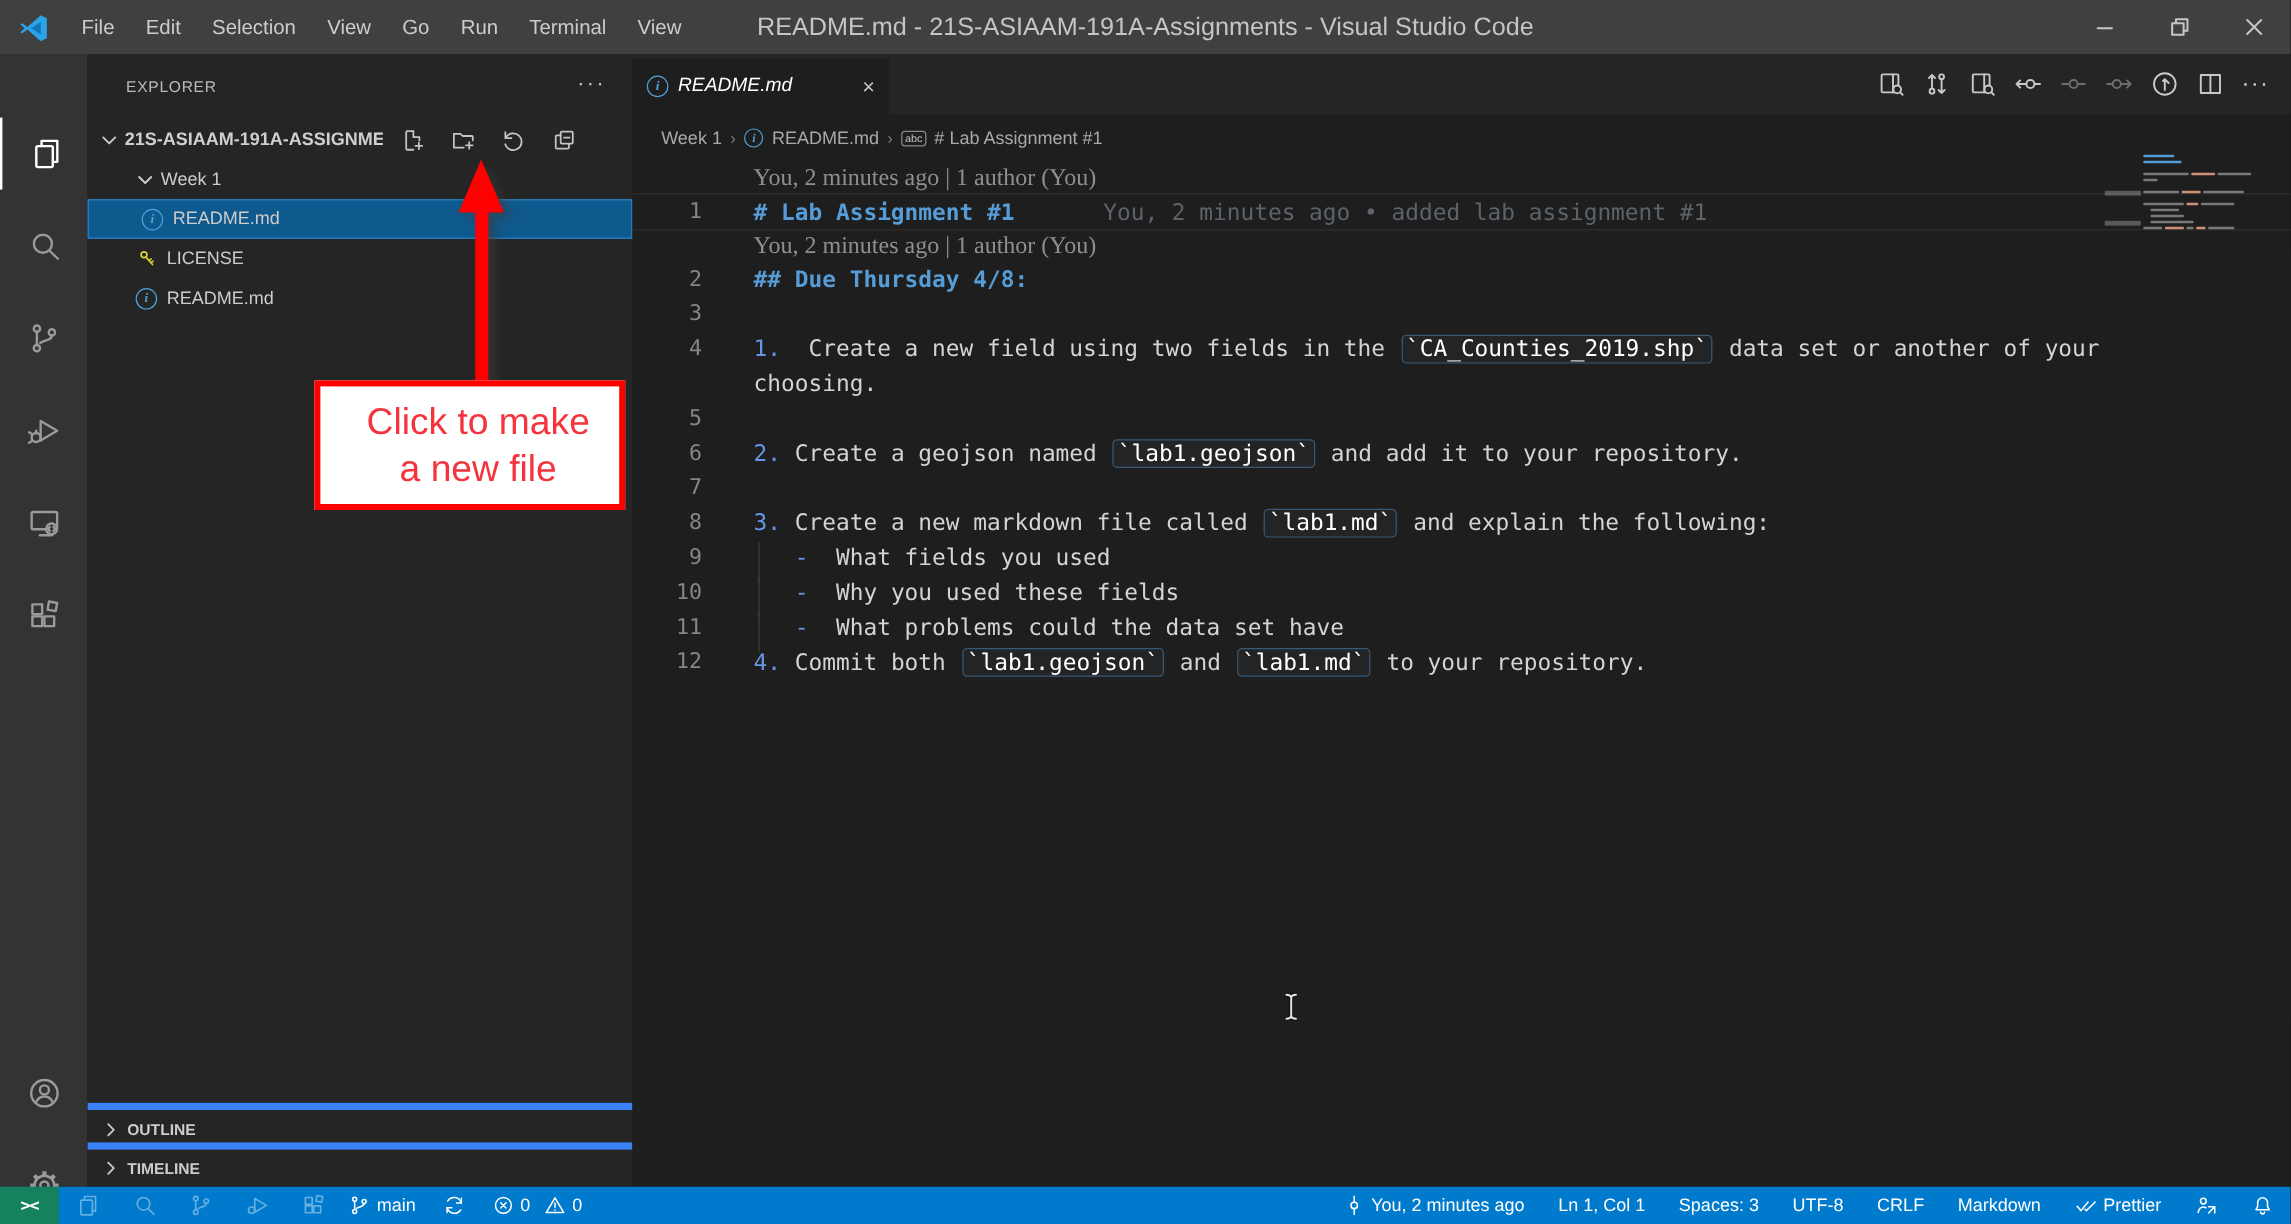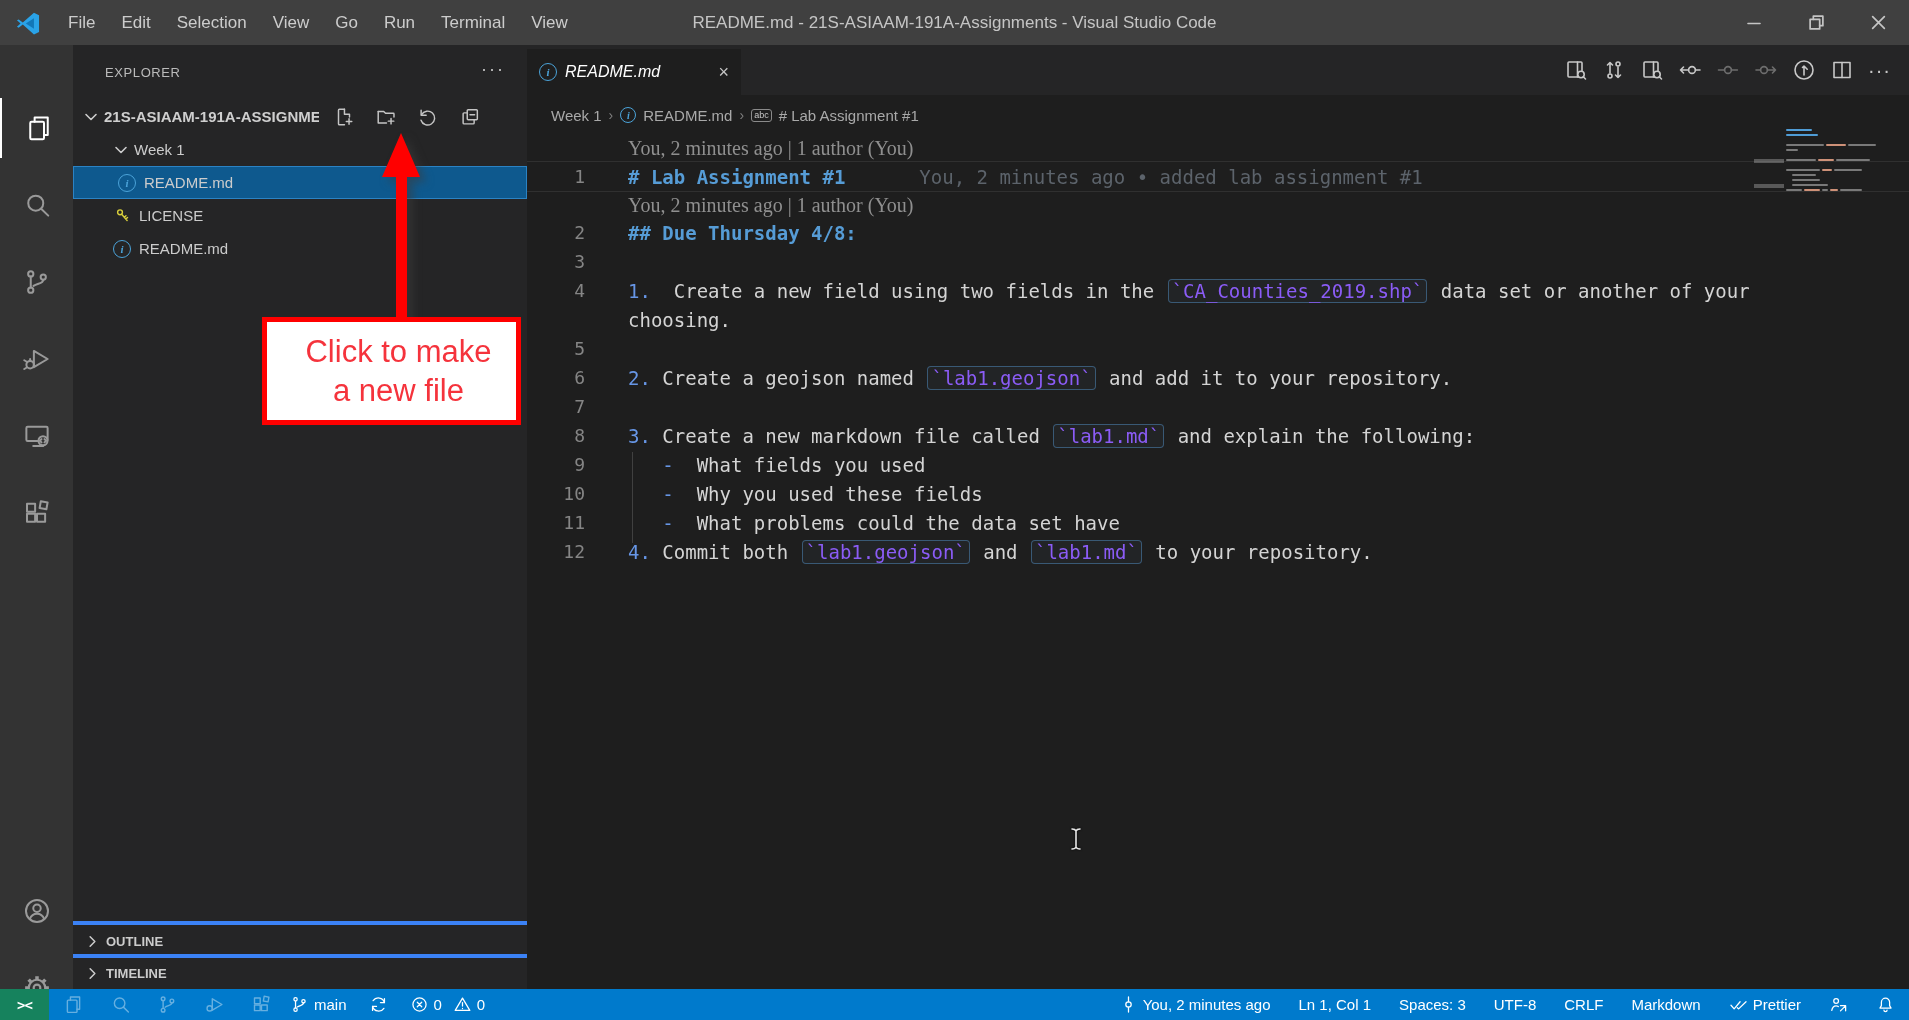--- a/index.html
+++ b/index.html
@@ -5,21 +5,21 @@
   html,body{margin:0;padding:0;background:#111;}
   #root{position:relative;width:1909px;height:1020px;background:#1e1e1e;overflow:hidden;
         font-family:"Liberation Sans",sans-serif;color:#cccccc;-webkit-font-smoothing:antialiased;}
   svg{display:block}
   .ic{stroke:currentColor;fill:none;stroke-width:1.6;stroke-linecap:round;stroke-linejoin:round;}
 
   
   #titlebar{position:absolute;top:0;left:0;right:0;height:45px;background:#404040;display:flex;align-items:center;}
   #logo{width:26px;height:26px;margin:0 14px 0 15px;}
   .menu-item{padding:0 13px;font-size:17px;color:#cccccc;line-height:45px;cursor:default;}
-  #win-title{position:absolute;left:50%;transform:translateX(-50%);font-size:17px;color:#c5c5c5;white-space:nowrap;}
+  #win-title{position:absolute;left:50%;transform:translateX(-50%);font-size:21px;color:#c5c5c5;white-space:nowrap;}
   #win-controls{position:absolute;right:0;top:0;height:45px;display:flex;}
   .wbtn{width:62px;height:45px;display:flex;align-items:center;justify-content:center;color:#c5c5c5;}
 
   
   #workbench{position:absolute;top:45px;left:0;right:0;bottom:31px;display:flex;}
   #activitybar{width:73px;background:#333333;position:relative;flex:none;}
   .act-item{position:absolute;left:0;width:73px;height:60px;display:flex;align-items:center;justify-content:center;color:#9a9a9a;}
   .act-item.active{color:#ffffff;border-left:2px solid #ffffff;}
   #sidebar{width:454px;background:#252526;position:relative;flex:none;}
   #editorarea{flex:1;position:relative;background:#1e1e1e;min-width:0;}
@@ -31,21 +31,21 @@
   .trow .chev{width:16px;height:16px;margin-right:5px;color:#cccccc;flex:none;}
   .trow.root{padding-left:10px;font-weight:bold;color:#cfcfcf;}
   .root-label{white-space:nowrap;overflow:hidden;max-width:215px;flex:none;}
   .root-actions{display:flex;gap:20px;margin-left:14px;color:#c5c5c5;}
   .root-actions .abtn{width:22px;height:22px;}
   .trow.child{padding-left:40px;}
   .trow.selected{background:#0e598e;outline:1px solid #2b83c4;outline-offset:-1px;}
   .fileicon{width:18px;height:18px;margin-right:8px;flex:none;display:flex;align-items:center;justify-content:center;}
   .info-badge{width:16px;height:16px;border:1.5px solid #4ba3d9;border-radius:50%;color:#4ba3d9;
       font-size:11px;font-style:italic;font-family:"Liberation Serif",serif;display:flex;align-items:center;justify-content:center;font-weight:bold;}
-  .sb-section{position:absolute;left:0;right:0;height:33px;border-top:4px solid #3b82f6;display:flex;align-items:center;
+  .sb-section{position:absolute;left:0;right:0;height:33px;border-top:6px solid #3b82f6;display:flex;align-items:center;
       padding-left:12px;font-size:13px;font-weight:bold;color:#cccccc;background:#252526;}
   .sb-section .chev{width:15px;height:15px;margin-right:6px;}
 
   
   #tabstrip{position:absolute;top:0;left:0;right:0;height:50px;background:#252526;display:flex;}
   #tab-active{width:190px;height:46px;margin-top:4px;background:#1e1e1e;display:flex;align-items:center;padding:0 12px;}
   #tab-label{font-style:italic;font-size:16px;color:#ffffff;margin:0 10px 0 8px;}
   #tab-close{color:#c5c5c5;font-size:18px;margin-left:auto;}
   #editor-actions{margin-left:auto;display:flex;align-items:center;gap:14px;padding-right:18px;color:#c8c8c8;}
   .ea{width:24px;height:24px;}
@@ -60,21 +60,21 @@
         font-size:19px;color:#d4d4d4;}
   .cl{height:26px;padding-left:101px;display:flex;align-items:center;
       font-family:Liberation Serif, serif;font-size:20px;color:#8f8f8f;}
   .crow{height:29px;display:flex;align-items:center;}
   .ln{width:58px;text-align:right;color:#858585;font-size:18px;flex:none;}
   .codetext{margin-left:43px;white-space:pre;position:relative;display:flex;align-items:center;}
   .crow.cur{border-top:1px solid #303030;border-bottom:1px solid #303030;}
   .tk-h{color:#569cd6;font-weight:bold;}
   .tk-m{color:#6796e6;}
   .tk-t{color:#d4d4d4;}
-  .tk-c{color:#8b5cf6;border:1px solid rgba(86,156,214,.45);background:rgba(110,160,200,.05);
+  .tk-c{color:#ffffff;border:1px solid rgba(86,156,214,.45);background:rgba(110,160,200,.05);
         border-radius:4px;padding:0 3px;margin:0 2px;}
   .blame{color:#5c636b;margin-left:74px;white-space:pre;}
   .guide{position:absolute;left:4px;top:-2px;height:33px;border-left:1px solid #404040;}
   .g2{position:relative;}
 
   
   #minimap{position:absolute;top:84px;right:9px;width:114px;}
   .mm-row{height:3px;margin-bottom:2px;display:flex;gap:2px;}
   .mm{height:2px;border-radius:1px;}
   .mm-b{background:#4f9cd6;}

